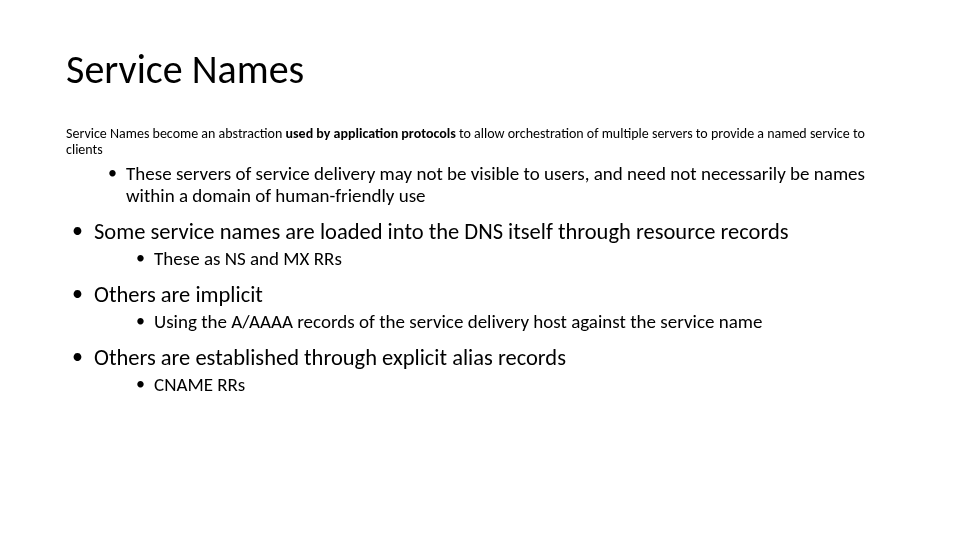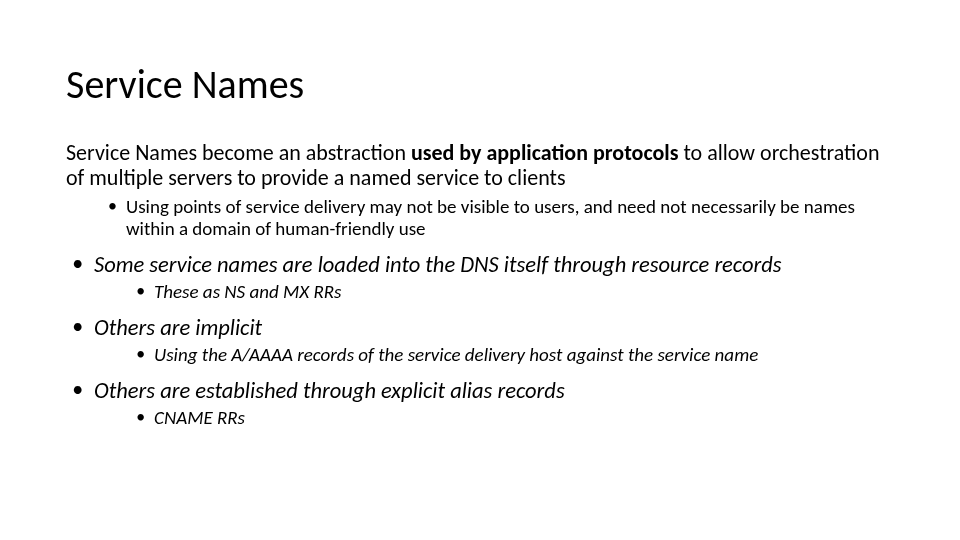--- a/index.html
+++ b/index.html
@@ -9,38 +9,37 @@
     height: 540px;
     background: #ffffff;
     font-family: "Calibri", "Segoe UI", "Helvetica Neue", Arial, sans-serif;
     color: #000000;
     overflow: hidden;
   }
   .slide {
     box-sizing: border-box;
     width: 960px;
     height: 506px;
-    padding: 63px 66px 40px 66px;
+    padding: 48px 66px 40px 66px;
   }
   .title {
     font-size: 40px;
     font-weight: 400;
     margin: 0 0 34px 0;
     line-height: 1.1;
   }
   .intro {
-    font-size: 22px;
+    font-size: 14px;
     line-height: 1.12;
     margin: 0 0 6px 0;
   }
   ul.level1 {
     list-style: none;
     margin: 0;
     padding: 0;
-    font-style: italic;
   }
   ul.level1 > li {
     position: relative;
     font-size: 22.5px;
     line-height: 1.12;
     padding-left: 28px;
     margin: 12px 0 4px 0;
   }
   ul.level1 > li::before {
     content: "•";
@@ -74,21 +73,21 @@
 <body>
 
 <div class="slide">
   <h1 class="title">Service Names</h1>
 
   <p class="intro">
     <span>Service Names become an abstraction </span><span class="bold">used by application protocols</span><span> to allow orchestration of multiple servers to provide a named service to clients</span>
   </p>
 
   <ul class="level2">
-    <li>Using points of service delivery may not be visible to users, and need not necessarily be names within a domain of human-friendly use</li>
+    <li>These servers of service delivery may not be visible to users, and need not necessarily be names within a domain of human-friendly use</li>
   </ul>
 
   <ul class="level1">
     <li>
       <span>Some service names are loaded into the DNS itself through resource records</span>
       <ul class="level2">
         <li>These as NS and MX RRs</li>
       </ul>
     </li>
     <li>

